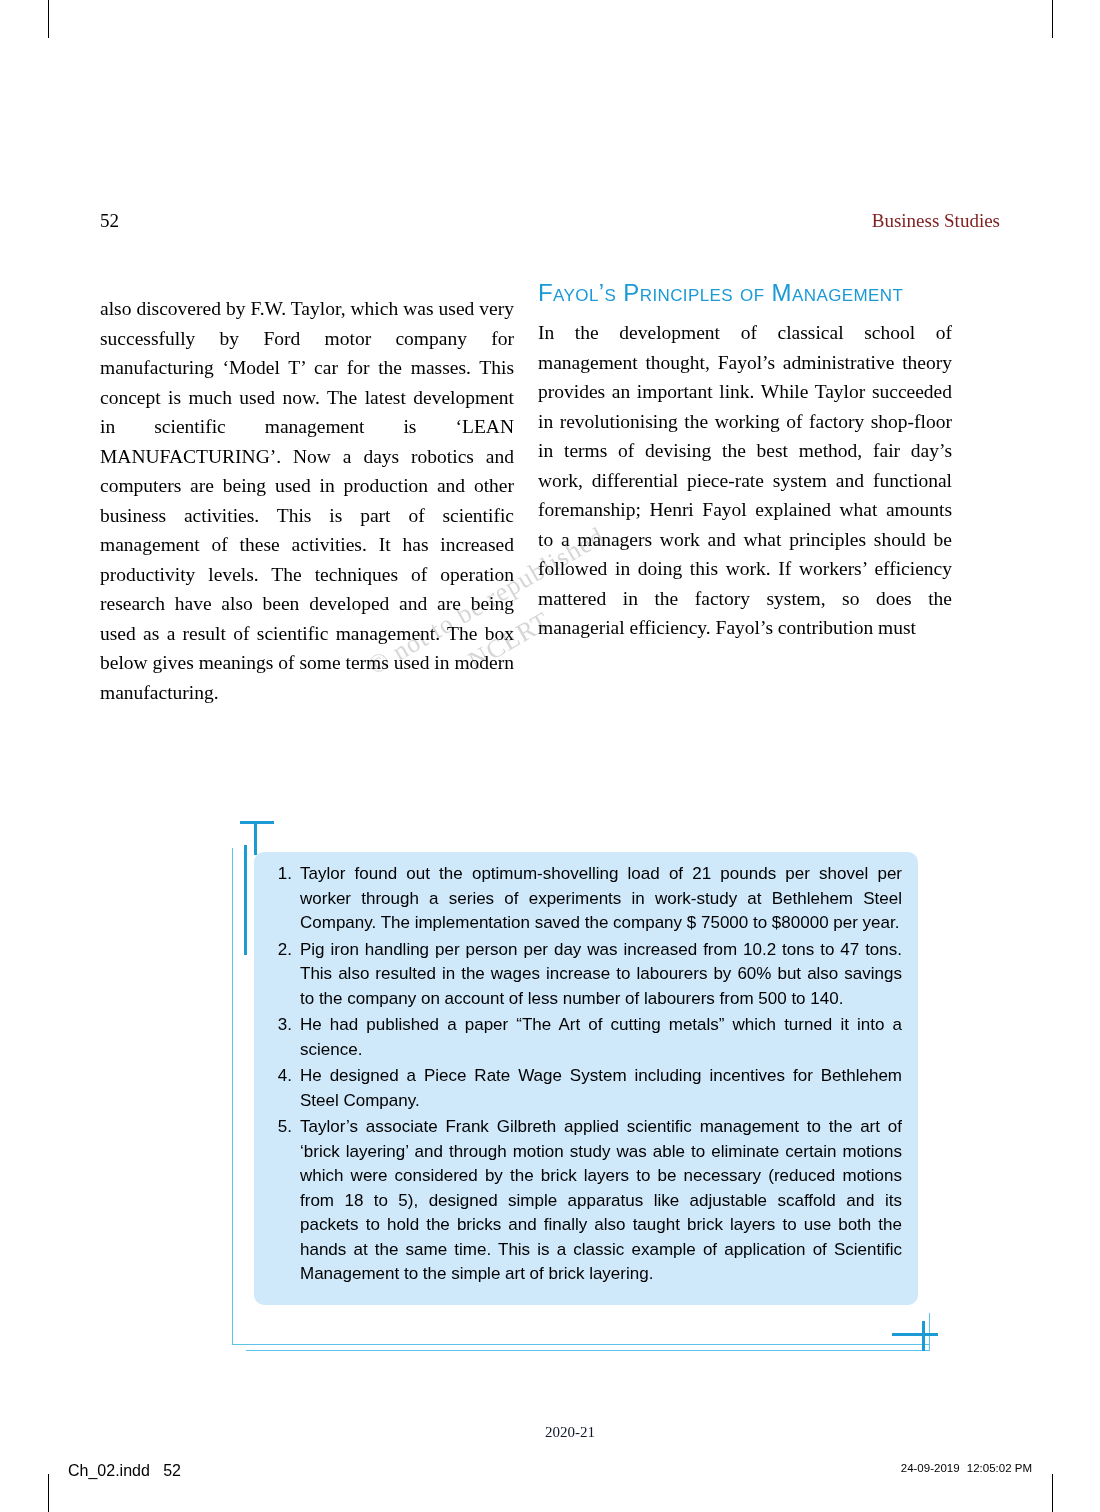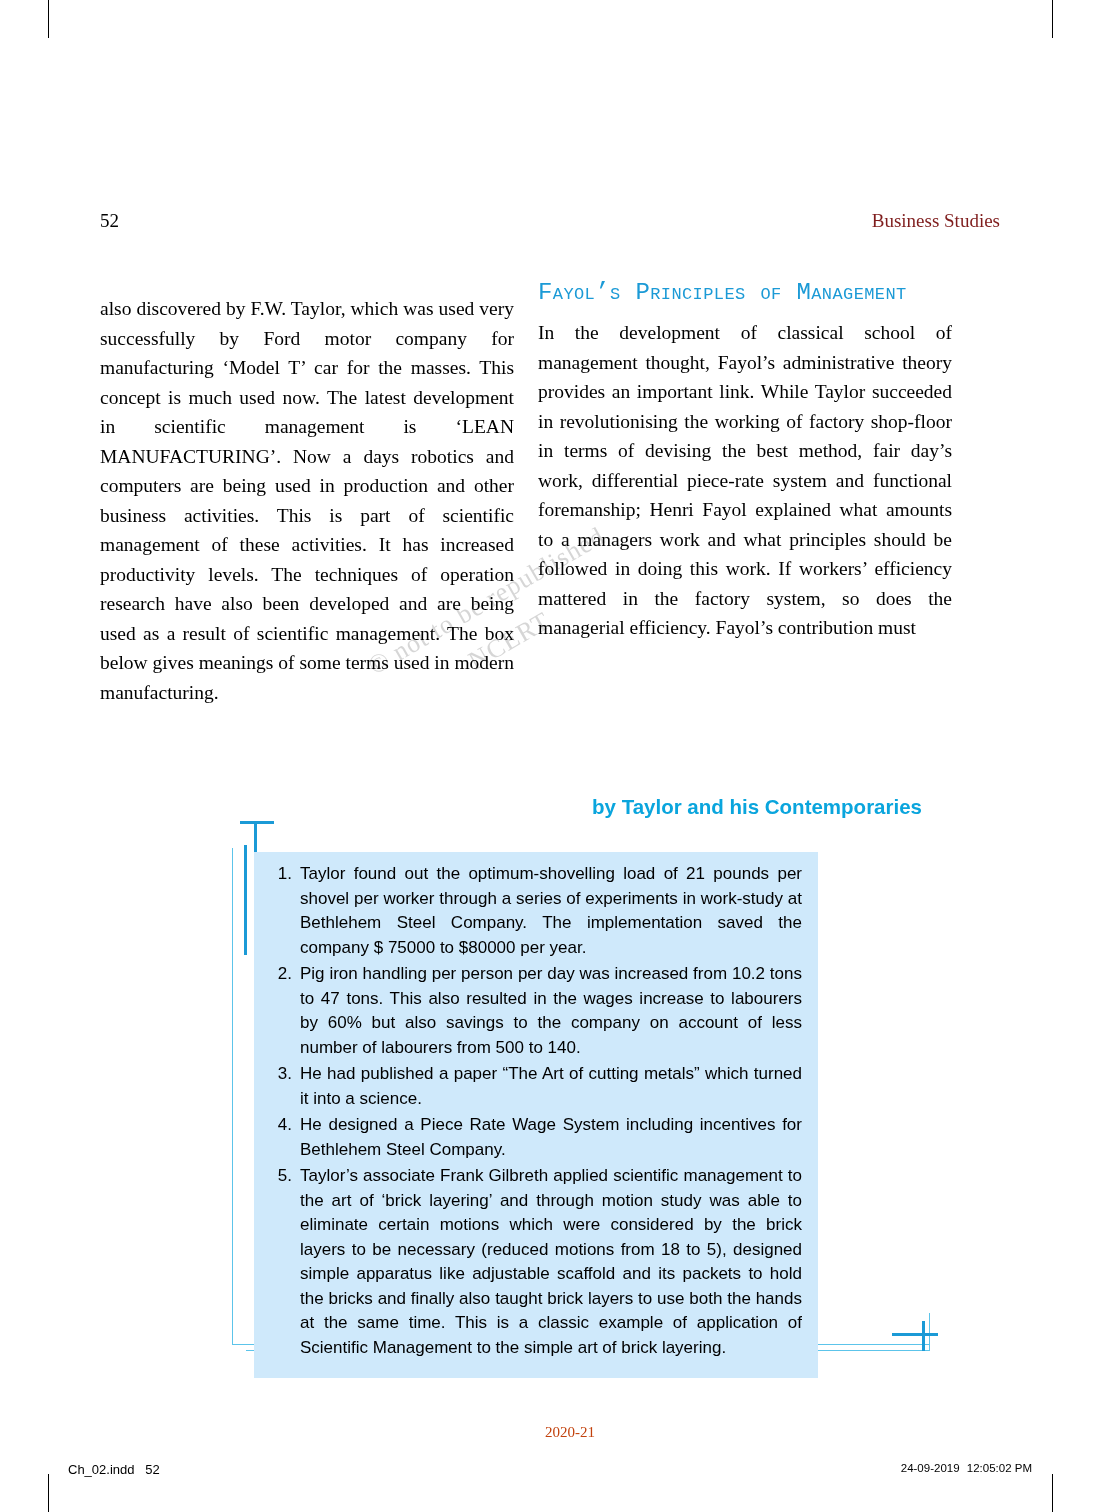--- a/index.html
+++ b/index.html
@@ -61,21 +61,21 @@
     font-family: "Liberation Serif", serif;
   }
   .col p { margin: 0; }
   .col-left { left: 100px; margin-top: 16px; }
   .col-right { left: 538px; }
 
   .section-title {
     font-size: 24px;
     line-height: 30px;
     color: #1b9ad6;
-    font-family: Liberation Mono, monospace;
+    font-family: Liberation Sans, sans-serif;
     letter-spacing: .4px;
     margin: 0 0 10px 0;
     text-align: left;
     font-variant: small-caps;
   }
 
   
   .watermark {
     position: absolute;
     left: 395px;
@@ -109,24 +109,25 @@
     color: #0aa5dd;
     font-family: "Liberation Sans", sans-serif;
     font-weight: bold;
     font-size: 20.5px;
     line-height: 28px;
   }
   .box-body {
     position: absolute;
     left: 22px;
     top: 59px;
-    width: 564px;
+    width: 664px;
     background: #cfe9fb;
     padding: 10px 16px 16px 4px;
     box-sizing: border-box;
+    border-radius: 10px;
   }
   ol.box-list {
     margin: 0;
     padding: 0 0 0 38px;
     list-style: none;
     counter-reset: boxitem;
   }
   ol.box-list li {
     position: relative;
     counter-increment: boxitem;
@@ -212,28 +213,28 @@
 
   
   .year {
     position: absolute;
     left: 0;
     right: 0;
     top: 1424px;
     text-align: center;
     font-size: 15px;
     font-family: "Liberation Serif", serif;
-    color: #c2410c;
+    color: #0f172a;
     padding-left: 40px;
   }
   .footer-left {
     position: absolute;
     left: 68px;
     top: 1462px;
-    font-size: 13px;
+    font-size: 16px;
     font-family: "Liberation Sans", sans-serif;
     color: #000;
   }
   .footer-right {
     position: absolute;
     right: 68px;
     top: 1462px;
     font-size: 11.5px;
     font-family: "Liberation Sans", sans-serif;
     color: #000;
@@ -261,21 +262,20 @@
     <p>also discovered by F.W. Taylor, which was used very successfully by Ford motor company for manufacturing ‘Model T’ car for the masses. This concept is much used now. The latest development in scientific management is ‘LEAN MANUFACTURING’. Now a days robotics and computers are being used in production and other business activities. This is part of scientific management of these activities. It has increased productivity levels. The techniques of operation research have also been developed and are being used as a result of scientific management. The box below gives meanings of some terms used in modern manufacturing.</p>
   </div>
 
   <div class="col col-right">
     <div class="section-title">Fayol’s Principles of Management</div>
     <p>In the development of classical school of management thought, Fayol’s administrative theory provides an important link. While Taylor succeeded in revolutionising the working of factory shop-floor in terms of devising the best method, fair day’s work, differential piece-rate system and functional foremanship; Henri Fayol explained what amounts to a managers work and what principles should be followed in doing this work. If workers’ efficiency mattered in the factory system, so does the managerial efficiency. Fayol’s contribution must</p>
   </div>
 
   <div class="boxwrap">
     <div class="box-title">
-      <div>by Taylor and his Contemporaries</div>
     </div>
 
     <div class="frame-th"></div>
     <div class="frame-tl"></div>
     <div class="frame-l"></div>
     <div class="frame-outer"></div>
     <div class="frame-outer2"></div>
     <div class="frame-br"></div>
     <div class="frame-bh"></div>
 

